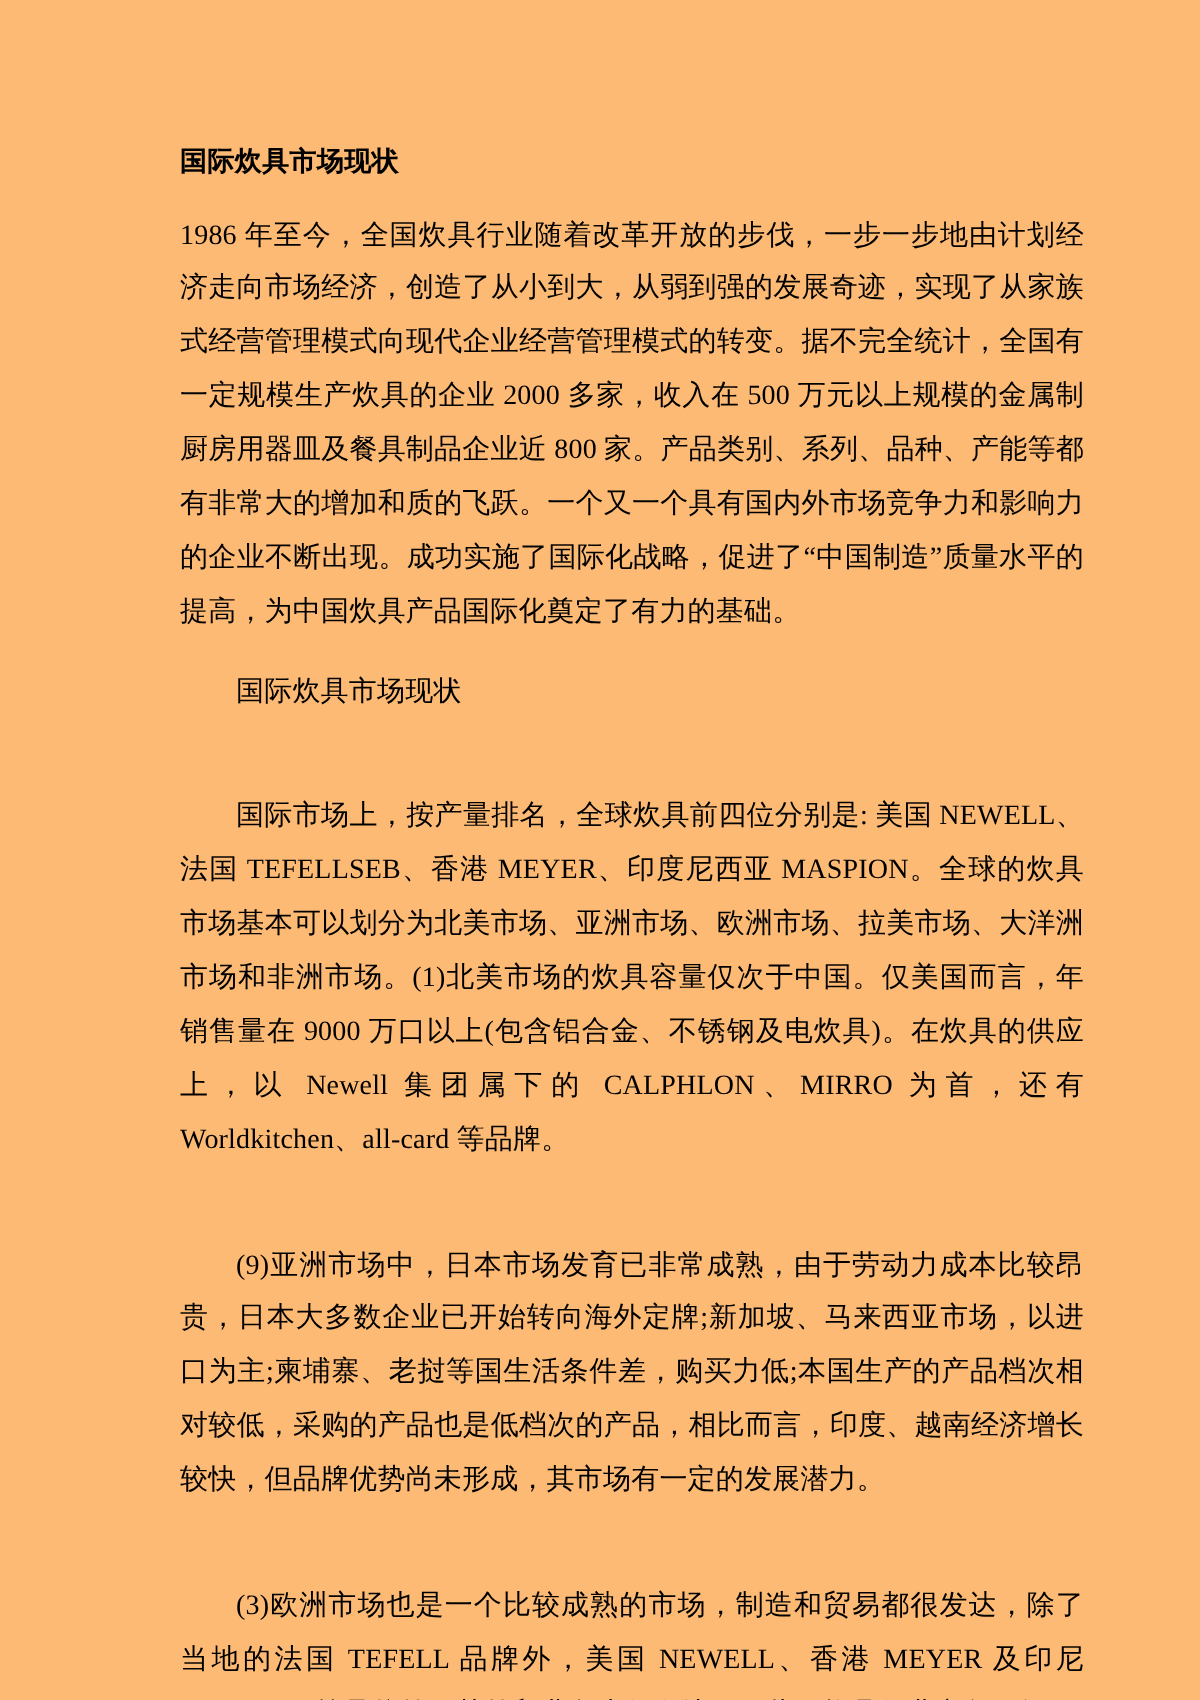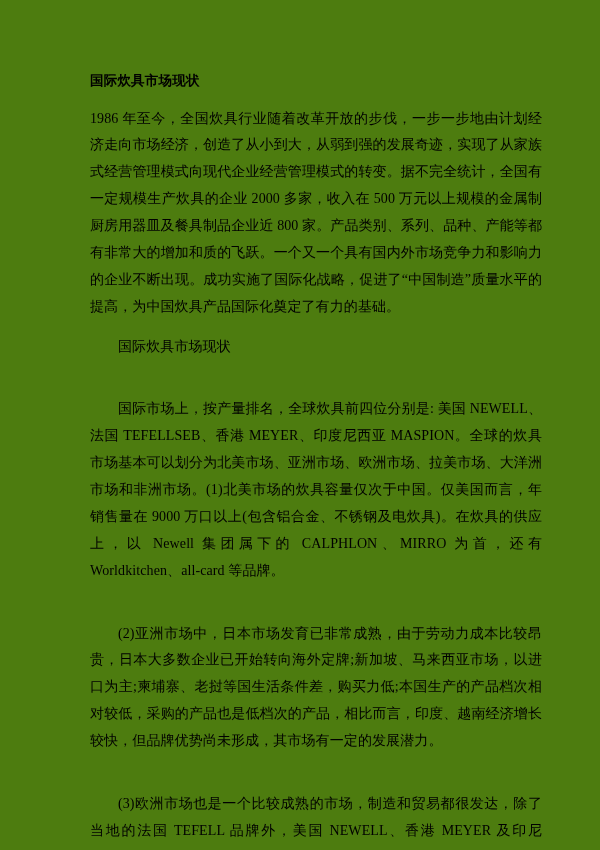--- a/index.html
+++ b/index.html
@@ -12,21 +12,21 @@
     height: 850px;
     font-family: "Liberation Serif", "DejaVu Serif", serif;
     color: #000000;
   }
   .page {
     position: relative;
     width: 600px;
     height: 850px;
     box-sizing: border-box;
     padding: 70px 58px 36px 90px;
-    background: #4d7c0f;
+    background: #fdba74;
   }
   .doc-title {
     font-size: 13.5px;
     font-weight: bold;
     line-height: 1.6;
     margin: 0 0 14px 0;
     letter-spacing: 0.2px;
   }
   .para {
     font-size: 14px;
@@ -50,16 +50,16 @@
 
 <div class="page">
   <h1 class="doc-title">国际炊具市场现状</h1>
 
   <p class="para">1986 年至今，全国炊具行业随着改革开放的步伐，一步一步地由计划经济走向市场经济，创造了从小到大，从弱到强的发展奇迹，实现了从家族式经营管理模式向现代企业经营管理模式的转变。据不完全统计，全国有一定规模生产炊具的企业 2000 多家，收入在 500 万元以上规模的金属制厨房用器皿及餐具制品企业近 800 家。产品类别、系列、品种、产能等都有非常大的增加和质的飞跃。一个又一个具有国内外市场竞争力和影响力的企业不断出现。成功实施了国际化战略，促进了“中国制造”质量水平的提高，为中国炊具产品国际化奠定了有力的基础。</p>
 
   <p class="para heading-sub">国际炊具市场现状</p>
 
   <p class="para indent">国际市场上，按产量排名，全球炊具前四位分别是: 美国 NEWELL、法国 TEFELLSEB、香港 MEYER、印度尼西亚 MASPION。全球的炊具市场基本可以划分为北美市场、亚洲市场、欧洲市场、拉美市场、大洋洲市场和非洲市场。(1)北美市场的炊具容量仅次于中国。仅美国而言，年销售量在 9000 万口以上(包含铝合金、不锈钢及电炊具)。在炊具的供应上，以 Newell 集团属下的 CALPHLON、MIRRO 为首，还有 Worldkitchen、all-card 等品牌。</p>
 
-  <p class="para indent">(2)亚洲市场中，日本市场发育已非常成熟，由于劳动力成本比较昂贵，日本大多数企业已开始转向海外定牌;新加坡、马来西亚市场，以进口为主;柬埔寨、老挝等国生活条件差，购买力低;本国生产的产品档次相对较低，采购的产品也是低档次的产品，相比而言，印度、越南经济增长较快，但品牌优势尚未形成，其市场有一定的发展潜力。</p>
+  <p class="para indent">(9)亚洲市场中，日本市场发育已非常成熟，由于劳动力成本比较昂贵，日本大多数企业已开始转向海外定牌;新加坡、马来西亚市场，以进口为主;柬埔寨、老挝等国生活条件差，购买力低;本国生产的产品档次相对较低，采购的产品也是低档次的产品，相比而言，印度、越南经济增长较快，但品牌优势尚未形成，其市场有一定的发展潜力。</p>
 
   <p class="para indent">(3)欧洲市场也是一个比较成熟的市场，制造和贸易都很发达，除了当地的法国 TEFELL 品牌外，美国 NEWELL、香港 MEYER 及印尼 MASPION 等品牌外，其外贸业务也很发达，因此，炊具行业竞争已经</p>
 </div>
 
 </body></html>

